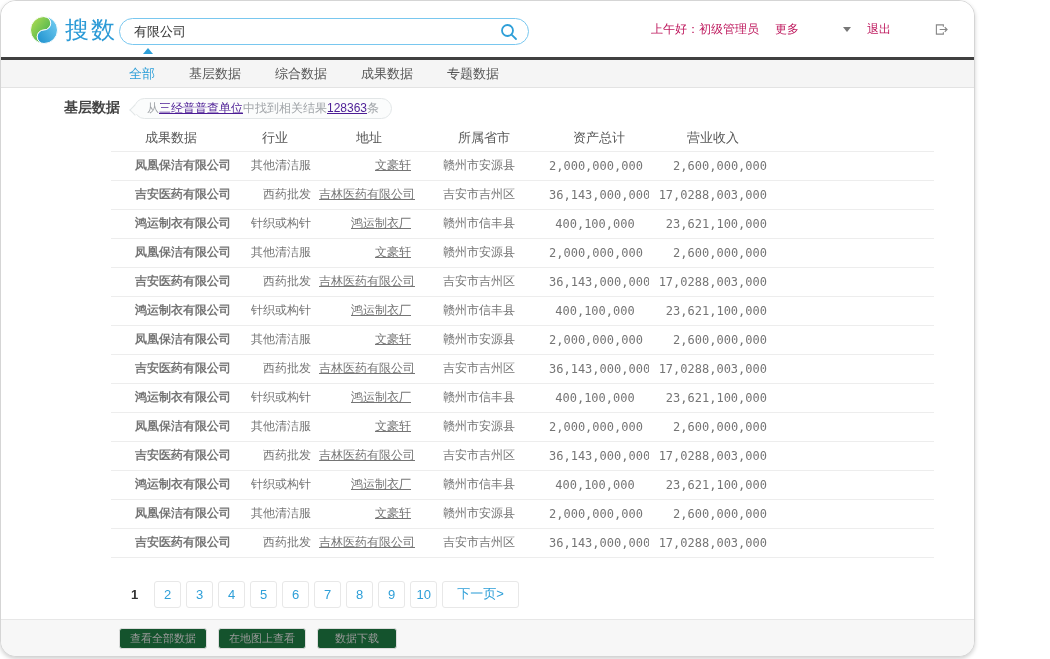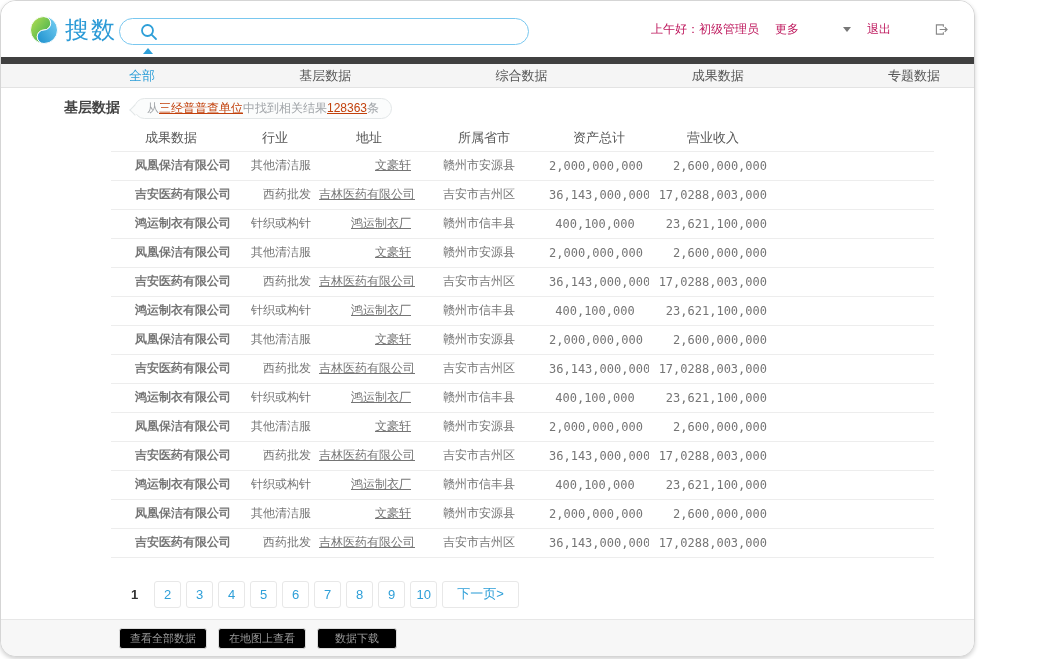--- a/index.html
+++ b/index.html
@@ -41,40 +41,40 @@
   .logout-icon { margin-left:4px; }
 
   
   .tab-pointer {
     position:absolute; left:142px; top:47px; width:0; height:0;
     border-left:5px solid transparent; border-right:5px solid transparent;
     border-bottom:6px solid #2e9fd8;
   }
   .tabbar {
     height:31px; background:#f5f5f5;
-    border-top:7px solid #404040; border-bottom:1px solid #e3e3e3;
-    display:flex; align-items:center; padding-left:128px;justify-content:space-between;
+    border-top:3px solid #404040; border-bottom:1px solid #e3e3e3;
+    display:flex; align-items:center; padding-left:128px;
   }
   .tab { font-size:13px; color:#555; margin-right:34px; cursor:pointer; }
   .tab.active { color:#2e9fd8; }
 
   
   .section-row { display:flex; align-items:center; margin:9px 0 0 63px; height:22px; }
   .section-label { font-size:14px; color:#444; font-weight:bold; margin-right:14px; }
   .result-pill {
     position:relative; display:flex; align-items:center; height:21px;
     border:1px solid #e2e6e7; background:#fbfcfc; border-radius:11px;
     padding:0 12px; font-size:12px; color:#a0a4a8;
   }
   .result-pill::before {
     content:""; position:absolute; left:-4px; top:7px; width:7px; height:7px;
     background:#fbfcfc; border-left:1px solid #e2e6e7; border-bottom:1px solid #e2e6e7;
     transform:rotate(45deg);
   }
-  .pill-link { color:#c2410c; text-decoration:underline; cursor:pointer; }
+  .pill-link { color:#4c1d95; text-decoration:underline; cursor:pointer; }
 
   
   table.data { width:823px; margin:6px 0 0 110px; border-collapse:collapse; table-layout:fixed; }
   table.data th {
     height:26px; font-size:13px; font-weight:normal; color:#555;
     text-align:center; vertical-align:middle;
   }
   table.data td {
     height:29px; font-size:12px; color:#757575; vertical-align:middle;
     border-top:1px solid #ededed; white-space:nowrap; overflow:hidden;
@@ -99,21 +99,21 @@
   .page-next { padding:0 14px; }
 
   
   .footer {
     position:absolute; left:0; right:0; bottom:0; height:37px;
     background:#f7f7f7; border-top:1px solid #e7e7e7;
     display:flex; align-items:center; padding-left:118px;
   }
   .footer-btn {
     height:21px; padding:0 10px; margin-right:11px;
-    background:#000000; border:1px solid #dcdcdc; border-radius:3px;
+    background:#14532d; border:1px solid #dcdcdc; border-radius:3px;
     font-size:11px; color:#999; display:flex; align-items:center; cursor:pointer;
   }
   .footer-btn:last-child { padding:0 17px; }
 </style>
 </head>
 <body>
 
 <div class="window">
 
   <div class="header">
@@ -129,20 +129,21 @@
               <stop offset="1" stop-color="#1a8ecd"></stop>
           </linearGradient>
         </defs>
         <path d="M20,2 A18,18 0 0,0 20,38 A9,9 0 0,1 20,20 A9,9 0 0,0 20,2 Z" fill="url(#lg-green)" stroke="#fff" stroke-width="1.2"></path>
         <path d="M20,2 A18,18 0 0,1 20,38 A9,9 0 0,1 20,20 A9,9 0 0,0 20,2 Z" fill="url(#lg-blue)" stroke="#fff" stroke-width="1.2"></path>
       </svg>
       <span class="logo-text">搜数</span>
     </div>
 
     <div class="searchbox">
+      <input type="text" value="有限公司" style="">
       <svg class="search-icon" width="18" height="18" viewBox="0 0 18 18">
         <circle cx="7.5" cy="7.5" r="5.5" fill="none" stroke="#2e9fd8" stroke-width="1.8"></circle>
         <line x1="11.8" y1="11.8" x2="16" y2="16" stroke="#2e9fd8" stroke-width="1.8" stroke-linecap="round"></line>
       </svg>
     </div>
 
     <div class="user-area">
       <span>上午好：初级管理员</span>
       <span class="item">
         <span>更多</span>

